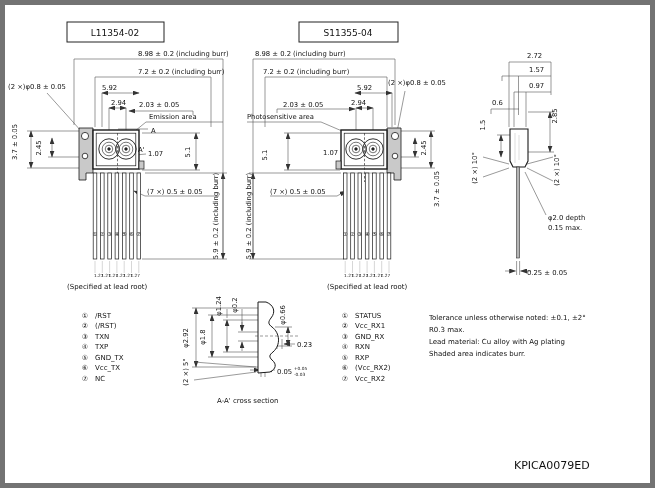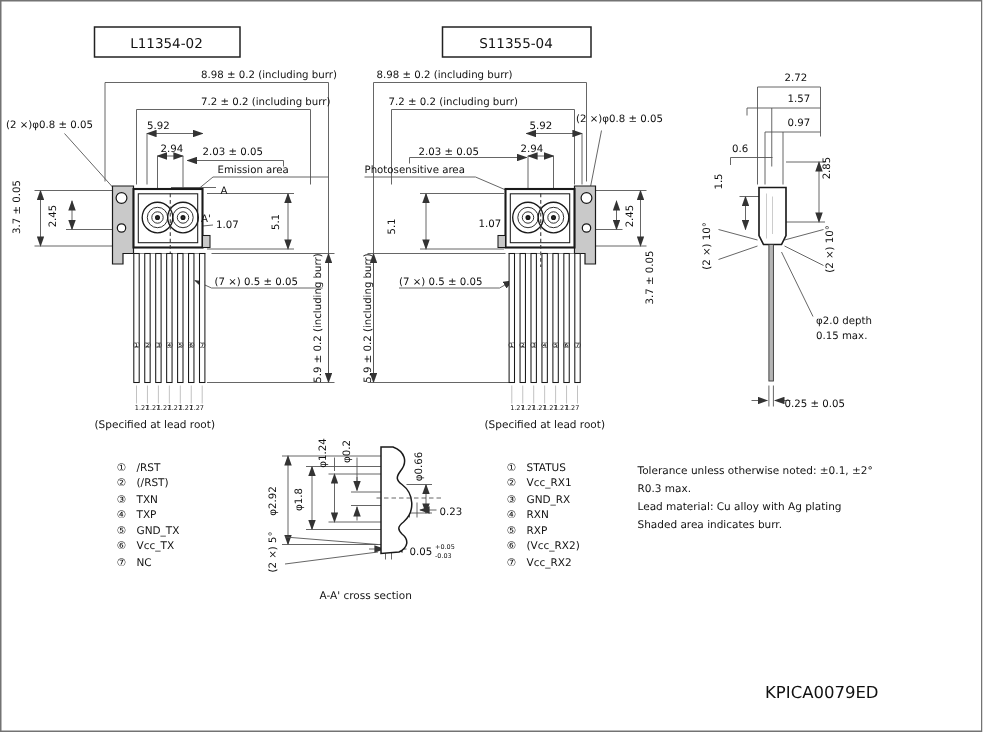--- a/index.html
+++ b/index.html
@@ -1,16 +1,16 @@
 <!DOCTYPE html>
 <html><head>
 <meta charset="utf-8">
 <style>
   html,body{margin:0;padding:0;background:#fff;}
-  #canvas{position:relative;width:655px;height:488px;background:#ffffff;border:1px solid #737373;box-sizing:border-box;overflow:hidden;}
+  #canvas{position:relative;width:655px;height:488px;background:#ffffff;border:5px solid #737373;box-sizing:border-box;overflow:hidden;}
   svg{position:absolute;left:0;top:0;}
   text{fill:#111;font-family:"DejaVu Sans",sans-serif;}
   .t9{font-size:9px;}
   .d{font-size:6.8px;}
   .d7{font-size:7px;}
   .tiny{font-size:4.3px;}
   .num{font-size:5.5px;}
   .tol{font-size:4.3px;}
   .foot{font-size:11px;}
 </style>

